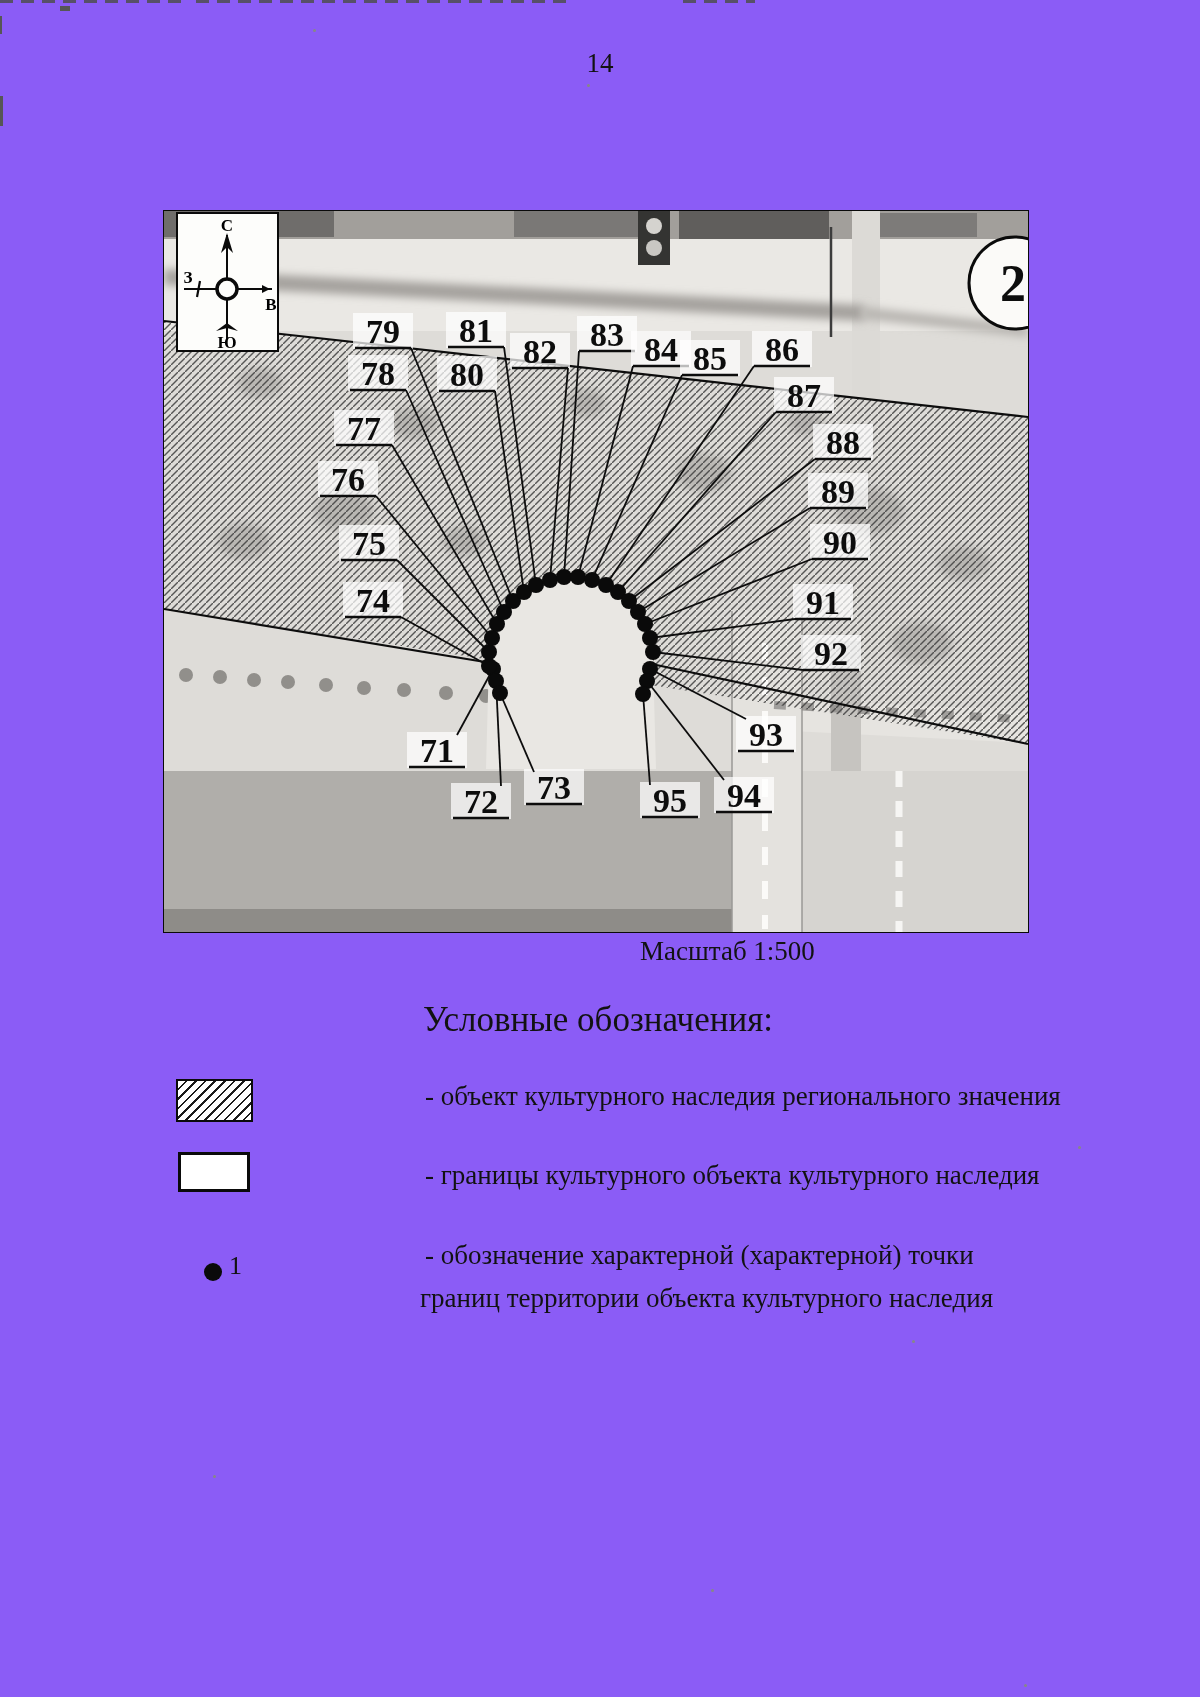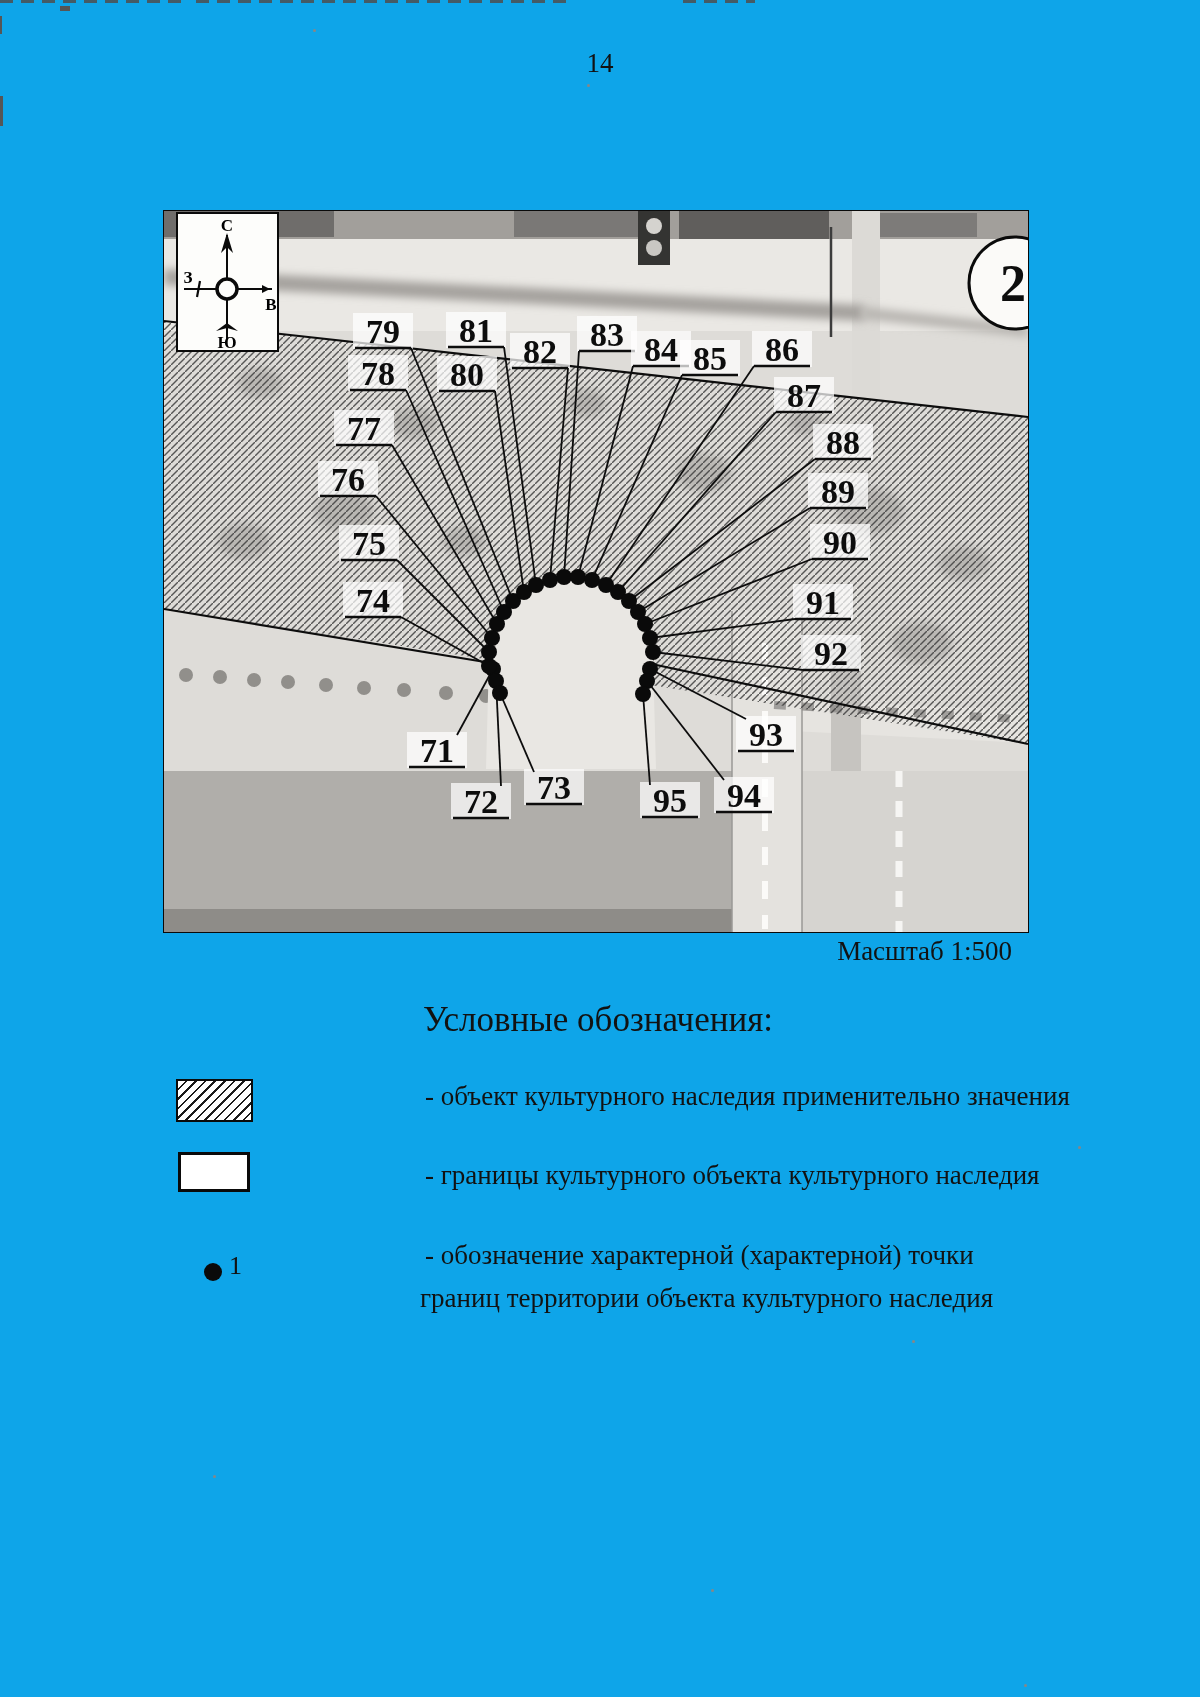--- a/index.html
+++ b/index.html
@@ -1,25 +1,25 @@
 <!DOCTYPE html>
 <html><head>
 <meta charset="utf-8">
 <style>
   html,body{margin:0;padding:0;background:#ffffff;}
-  .page{position:relative;width:1200px;height:1697px;background:#0ea5e9;overflow:hidden;
+  .page{position:relative;width:1200px;height:1697px;background:#8b5cf6;overflow:hidden;
         font-family:"Liberation Serif","DejaVu Serif",serif;color:#121212;}
   .abs{position:absolute;}
   .center{text-align:center;}
   #page-number{left:540px;top:48px;width:120px;font-size:27px;}
   #doc-title{left:120px;top:106px;width:960px;font-size:29px;line-height:37px;}
   #map-figure{left:163px;top:210px;width:864px;height:721px;border:1.6px solid #0a0a0a;background:#e2e0dc;}
   #map-svg{position:absolute;left:0;top:0;}
   #map-svg text{font-family:"Liberation Serif","DejaVu Serif",serif;}
-  #scale-label{left:640px;top:936px;width:372px;text-align:right;font-size:27px;}
+  #scale-label{left:640px;top:936px;width:372px;text-align:left;font-size:27px;}
   #legend-heading{left:398px;top:1000px;width:400px;font-size:35px;}
   .legend-text{font-size:27px;white-space:nowrap;}
   #legend-swatch-hatched{left:176px;top:1079px;width:73px;height:39px;border:2px solid #0a0a0a;
       background:repeating-linear-gradient(135deg,#ffffff 0 5px,#1a1a1a 5px 6.8px);}
   #legend-swatch-rect{left:178px;top:1152px;width:66px;height:34px;border:3px solid #0a0a0a;background:#ffffff;}
   #legend-point-dot{left:204px;top:1263px;width:18px;height:18px;border-radius:50%;background:#0a0a0a;}
   #legend-point-num{left:229px;top:1251px;font-size:26px;}
   #legend-text-1{left:425px;top:1081px;}
   #legend-text-2{left:425px;top:1160px;}
   #legend-text-3a{left:425px;top:1240px;}
@@ -270,21 +270,21 @@
           <circle cx="479" cy="483" r="8" fill="#0a0a0a"></circle>
         </g>
     </svg>
   </div>
 
   <div id="scale-label" class="abs">Масштаб 1:500</div>
 
   <div id="legend-heading" class="abs center">Условные обозначения:</div>
 
   <div id="legend-swatch-hatched" class="abs"></div>
-  <div id="legend-text-1" class="abs legend-text">- объект культурного наследия применительно значения</div>
+  <div id="legend-text-1" class="abs legend-text">- объект культурного наследия регионального значения</div>
 
   <div id="legend-swatch-rect" class="abs"></div>
   <div id="legend-text-2" class="abs legend-text">- границы культурного объекта культурного наследия</div>
 
   <div id="legend-point-dot" class="abs"></div>
   <div id="legend-point-num" class="abs">1</div>
   <div id="legend-text-3a" class="abs legend-text">- обозначение характерной (характерной) точки</div>
   <div id="legend-text-3b" class="abs legend-text">границ территории объекта культурного наследия</div>
 
 </div>

